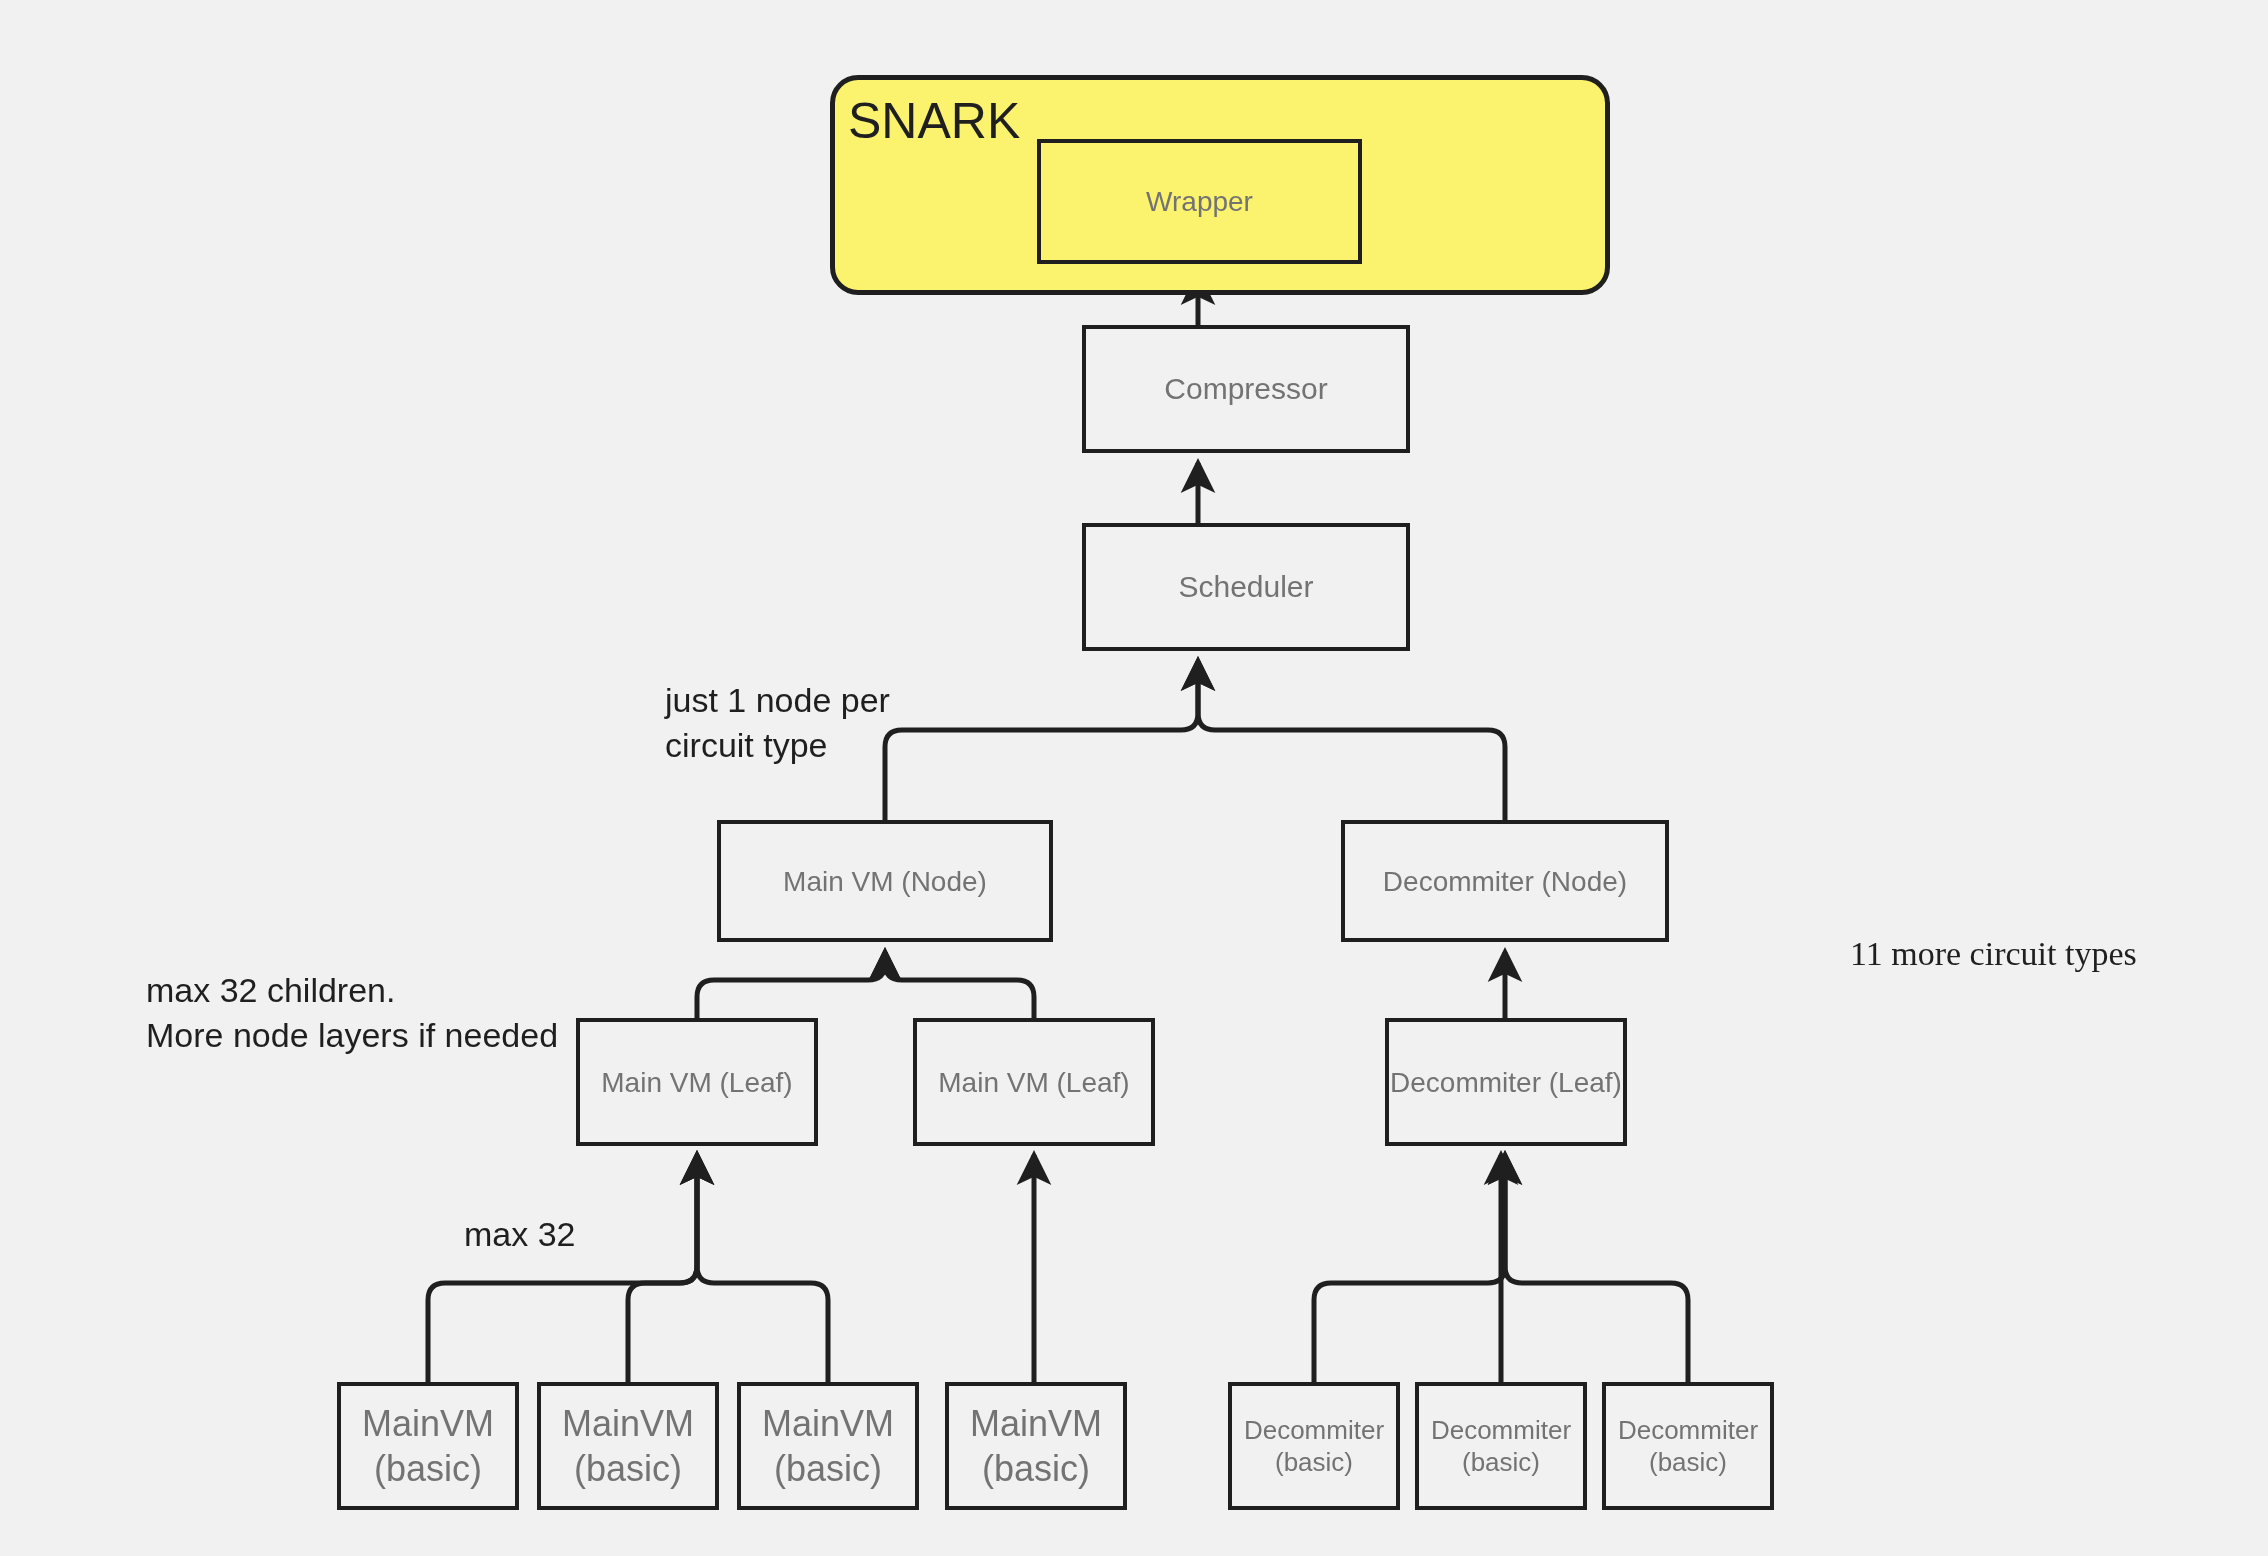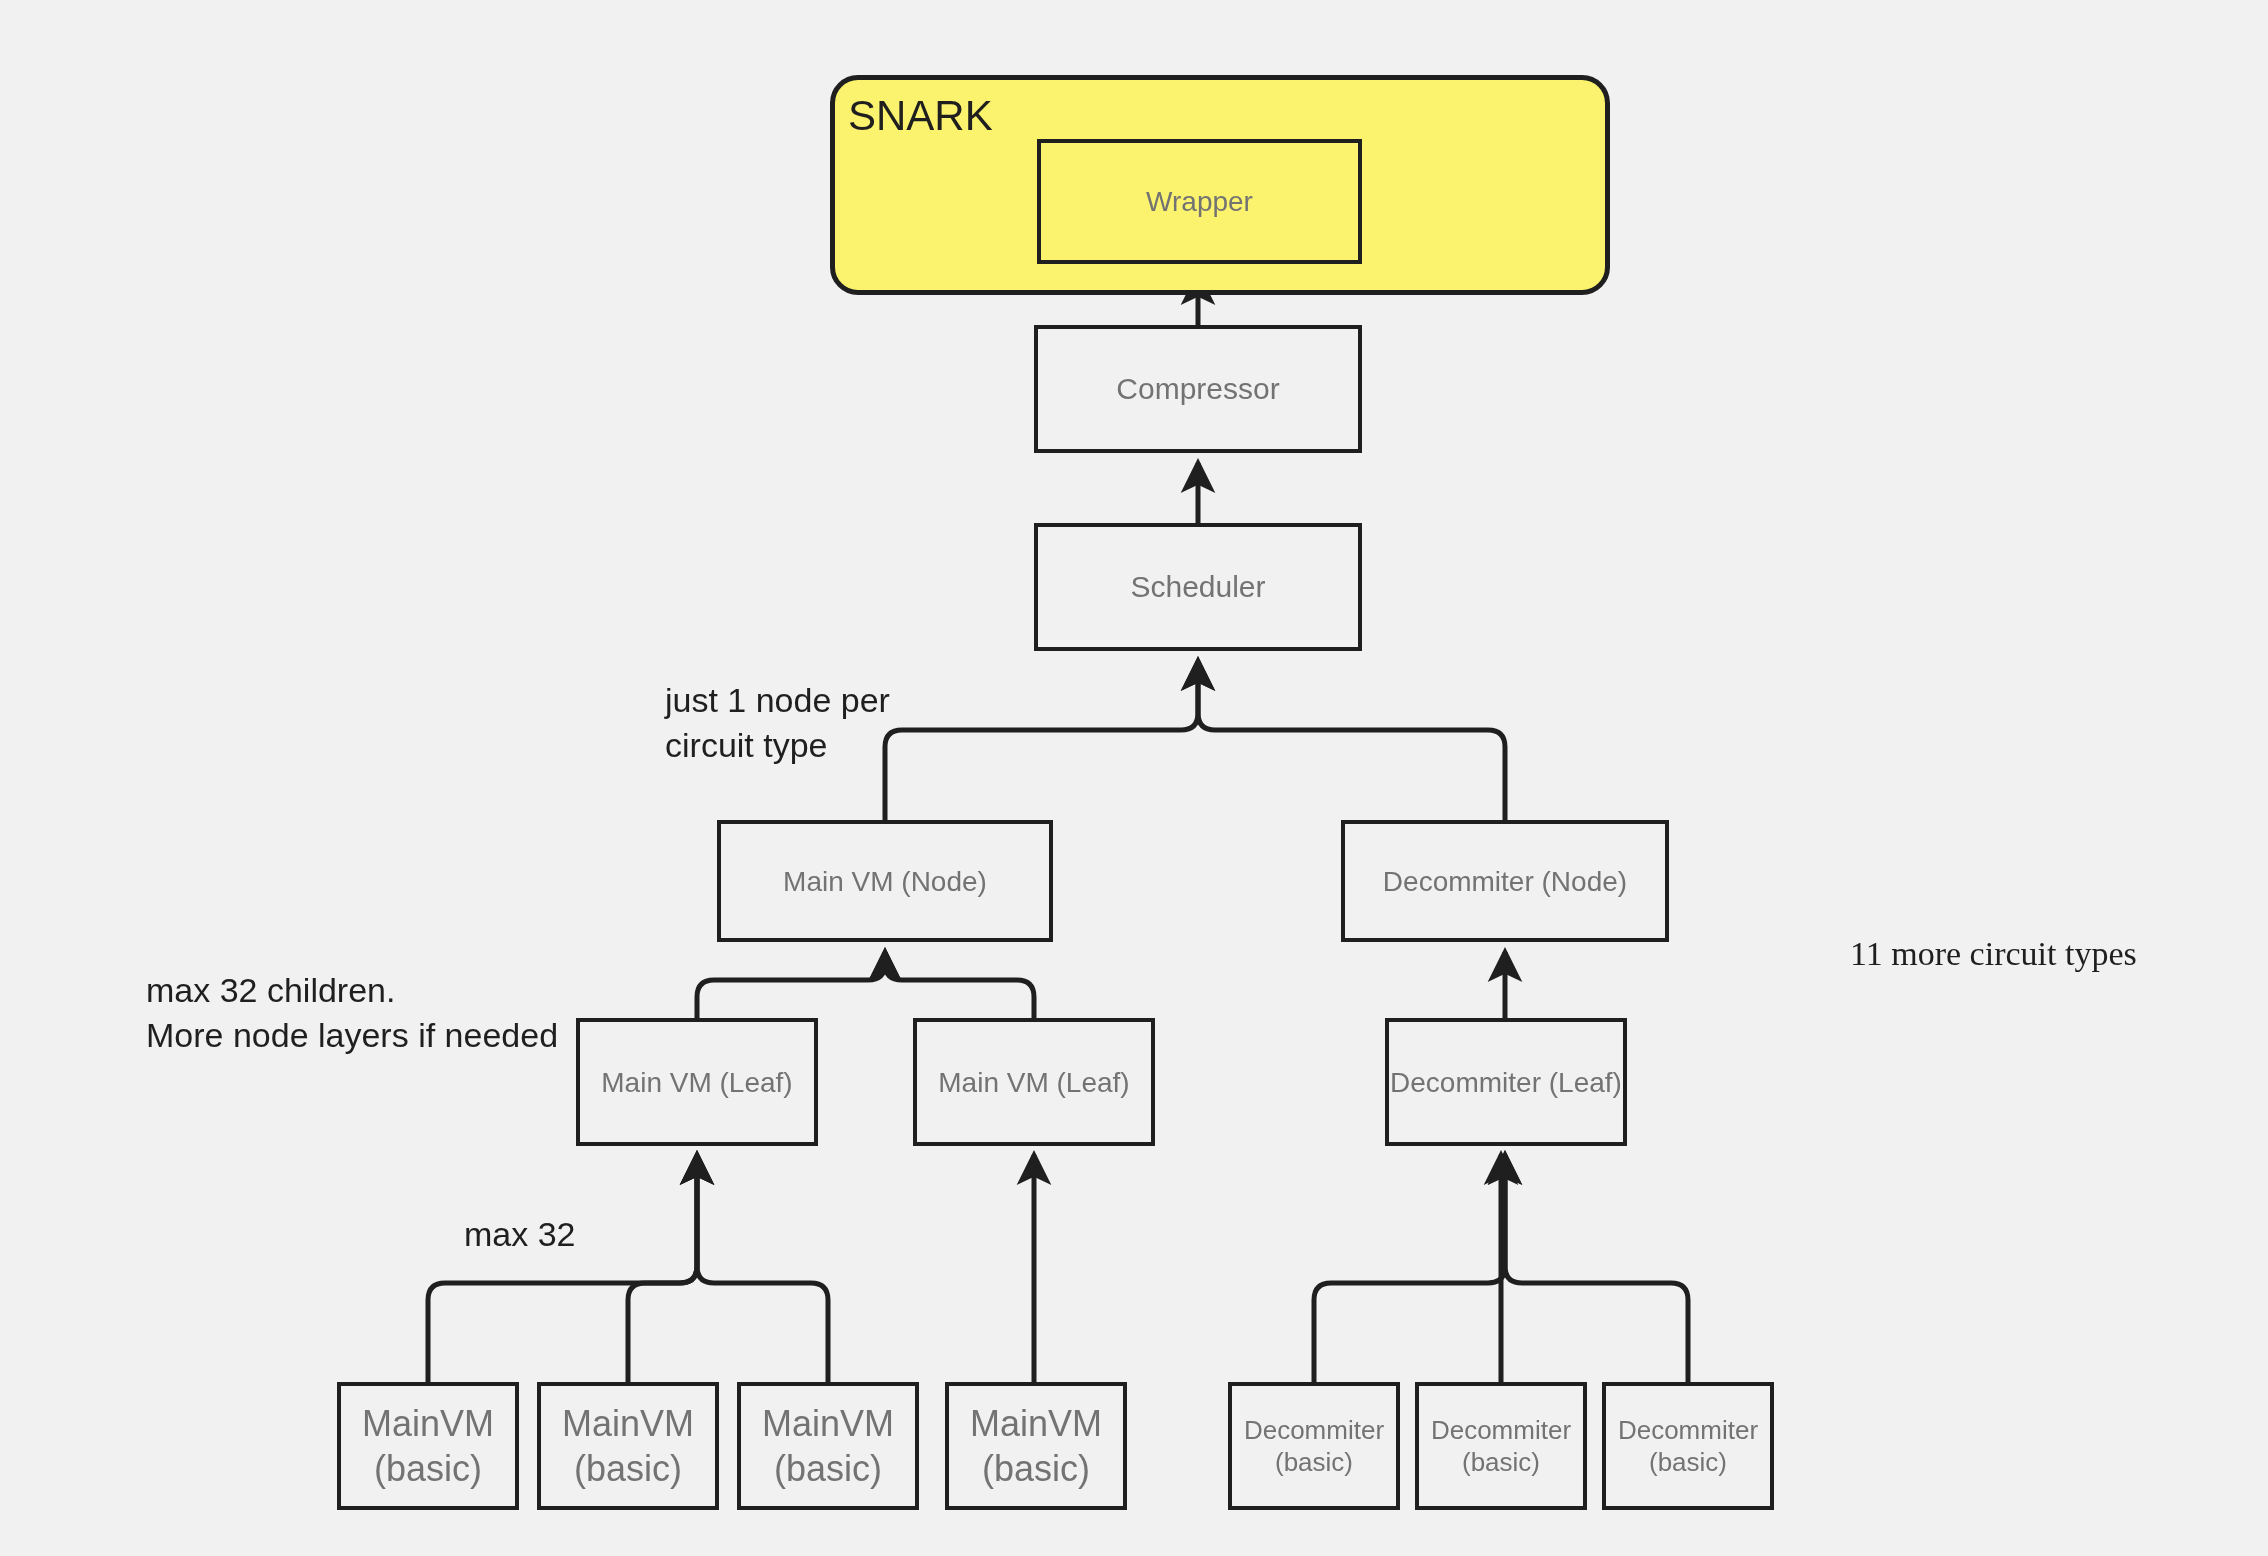--- a/index.html
+++ b/index.html
@@ -40,35 +40,35 @@
     position: absolute;
     box-sizing: border-box;
     border: 5px solid #1f1f1f;
     border-radius: 28px;
     background: #fbf36d;
     z-index: 1;
   }
   .snark-label {
     position: absolute;
     color: #1f1f1f;
-    font-size: 42px;
+    font-size: 50px;
     z-index: 3;
     white-space: nowrap;
   }
   .note {
     position: absolute;
     color: #1f1f1f;
     font-size: 34px;
     line-height: 1.32;
     white-space: pre-line;
     z-index: 3;
   }
   .fs-26 { font-size: 26px; }
   .fs-28 { font-size: 28px; }
-  .fs-30 { font-size: 30px; }
+  .fs-30 { font-size: 30px; margin-left: 48px; }
   .fs-36 { font-size: 36px; }
 </style>
 </head>
 <body>
 
 <div id="canvas">
 
   <svg id="edges" viewBox="0 0 2268 1556" xmlns="http://www.w3.org/2000/svg">
     <defs>
       <marker id="arrow" viewBox="0 0 12 12" refX="9.5" refY="6" markerWidth="8" markerHeight="8" orient="auto-start-reverse">

